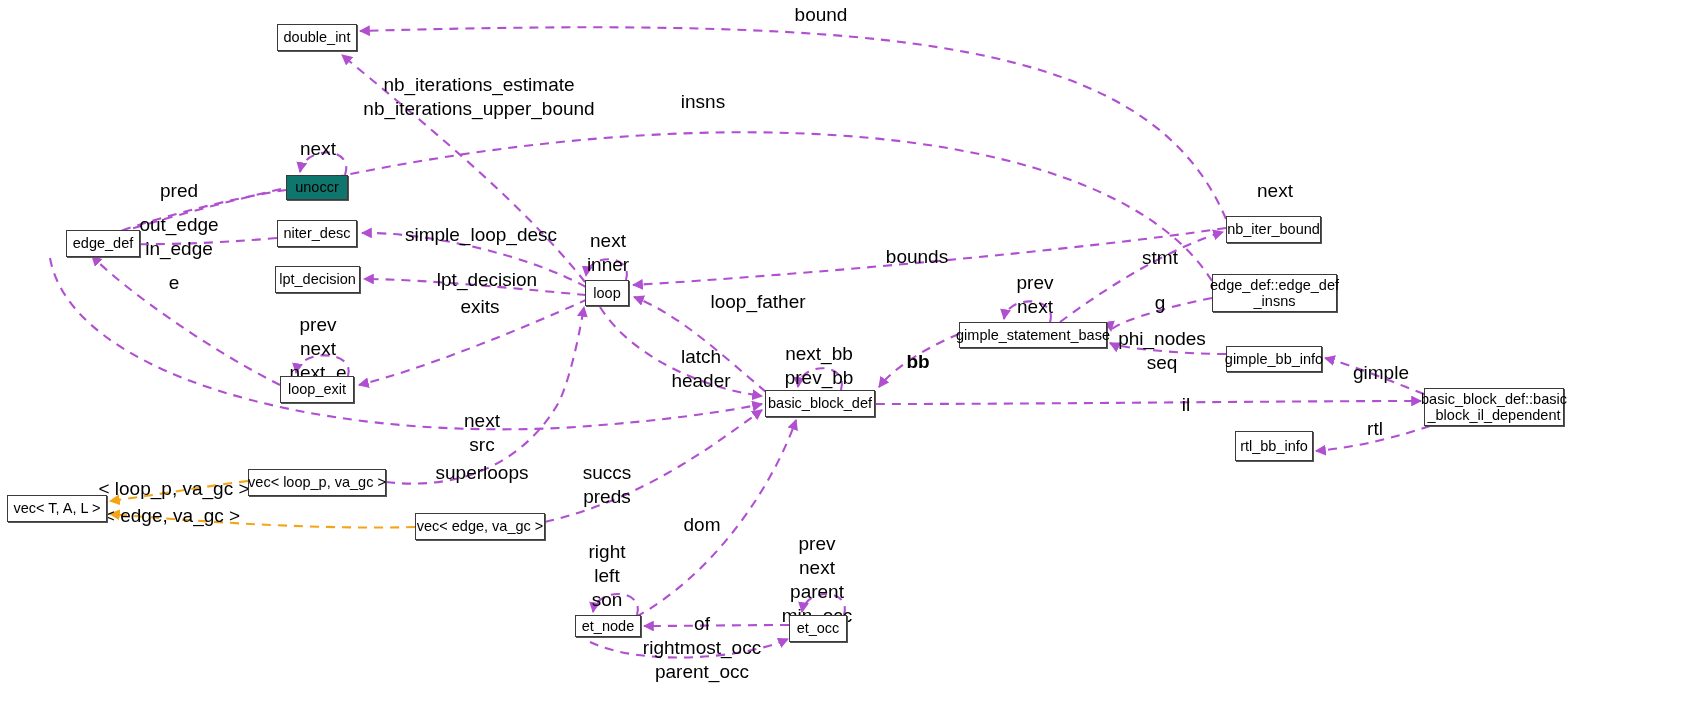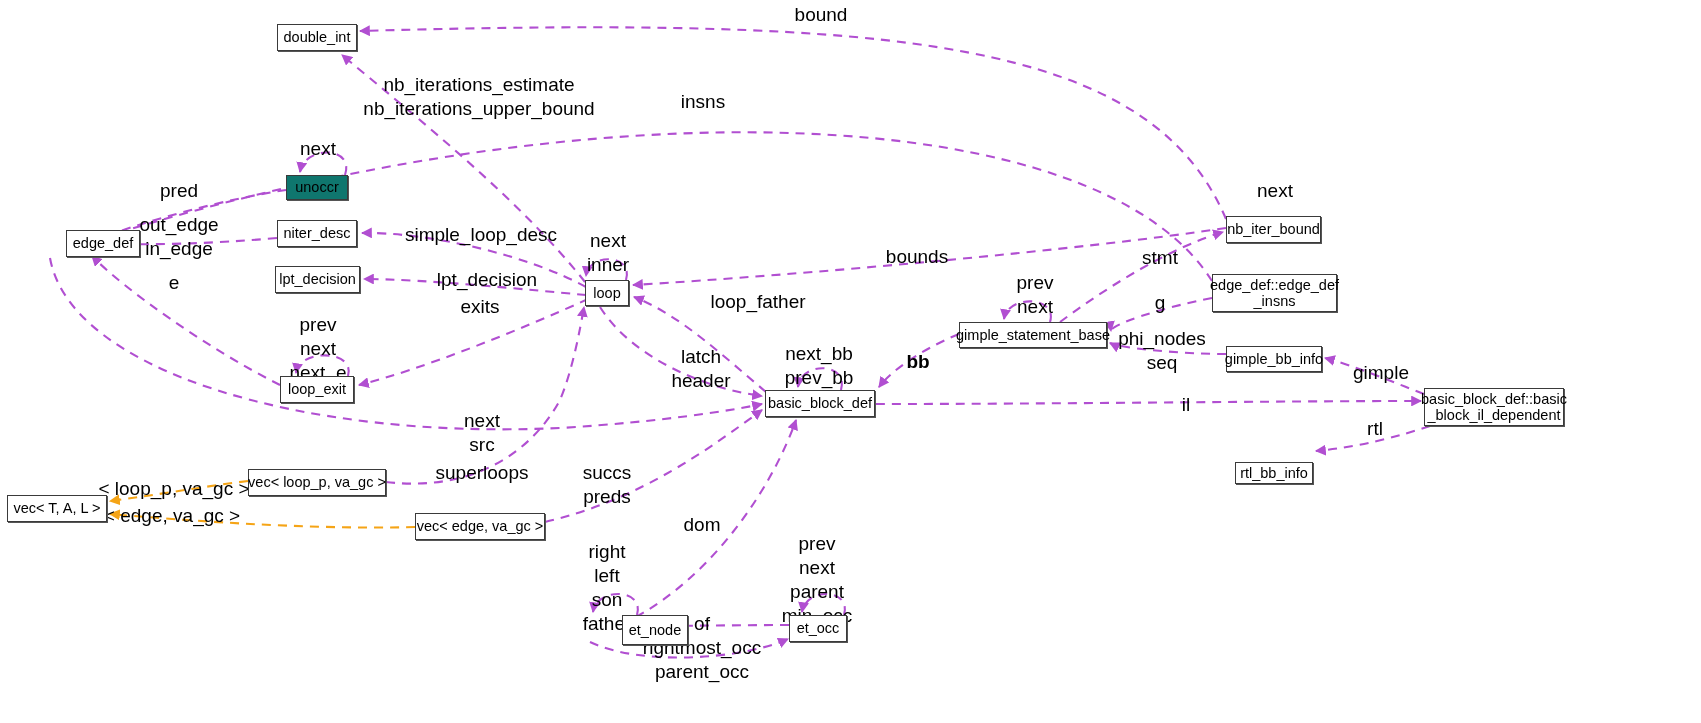--- a/index.html
+++ b/index.html
@@ -144,34 +144,34 @@
   <div class="node" style="left:280px;top:376px;width:74px;height:27px;">loop_exit</div>
 
   <div class="node" style="left:765px;top:390px;width:110px;height:27px;">basic_block_def</div>
 
   <div class="node" style="left:7px;top:495px;width:100px;height:27px;">vec&lt; T, A, L &gt;</div>
 
   <div class="node" style="left:248px;top:469px;width:138px;height:27px;">vec&lt; loop_p, va_gc &gt;</div>
 
   <div class="node" style="left:415px;top:513px;width:130px;height:27px;">vec&lt; edge, va_gc &gt;</div>
 
-  <div class="node" style="left:575px;top:615px;width:66px;height:30px;margin-left:47px;">et_node</div>
+  <div class="node" style="left:575px;top:615px;width:66px;height:22px;">et_node</div>
 
   <div class="node" style="left:789px;top:615px;width:58px;height:27px;">et_occ</div>
 
   <div class="node" style="left:959px;top:322px;width:148px;height:26px;">gimple_statement_base</div>
 
   <div class="node" style="left:1226px;top:216px;width:95px;height:27px;">nb_iter_bound</div>
 
   <div class="node" style="left:1212px;top:274px;width:125px;height:38px;">edge_def::edge_def
 _insns</div>
 
   <div class="node" style="left:1226px;top:346px;width:96px;height:26px;">gimple_bb_info</div>
 
-  <div class="node" style="left:1235px;top:462px;width:78px;height:22px;">rtl_bb_info</div>
+  <div class="node" style="left:1235px;top:431px;width:78px;height:30px;">rtl_bb_info</div>
 
   <div class="node" style="left:1424px;top:388px;width:140px;height:38px;">basic_block_def::basic
 _block_il_dependent</div>
 
   <div class="elabel" style="left:821px;top:3px;">bound</div>
 
   <div class="elabel" style="left:479px;top:73px;">nb_iterations_estimate
 nb_iterations_upper_bound</div>
 
   <div class="elabel" style="left:703px;top:90px;">insns</div>

